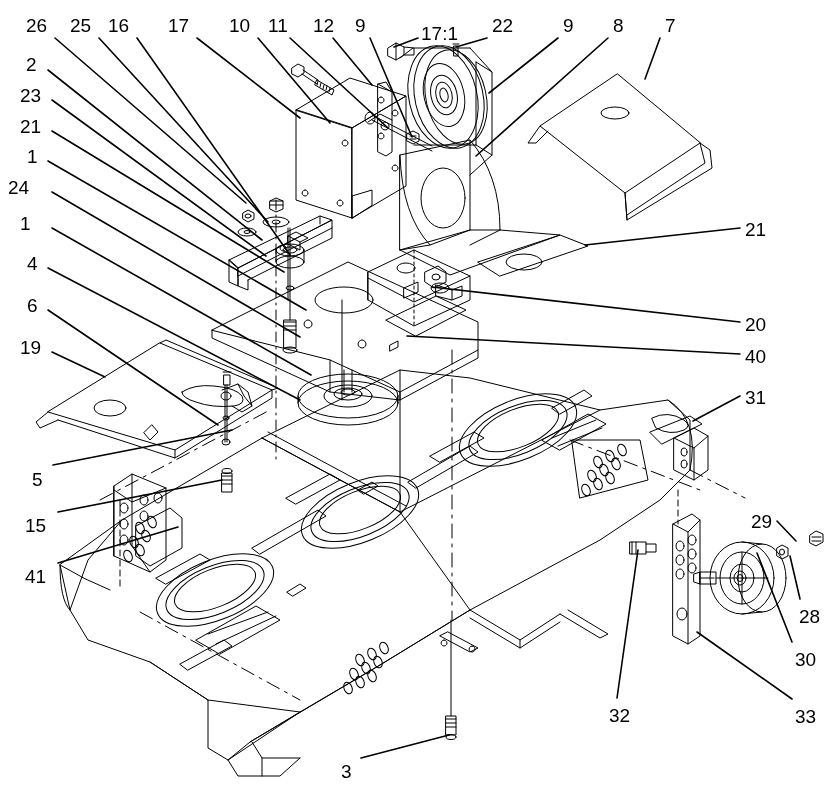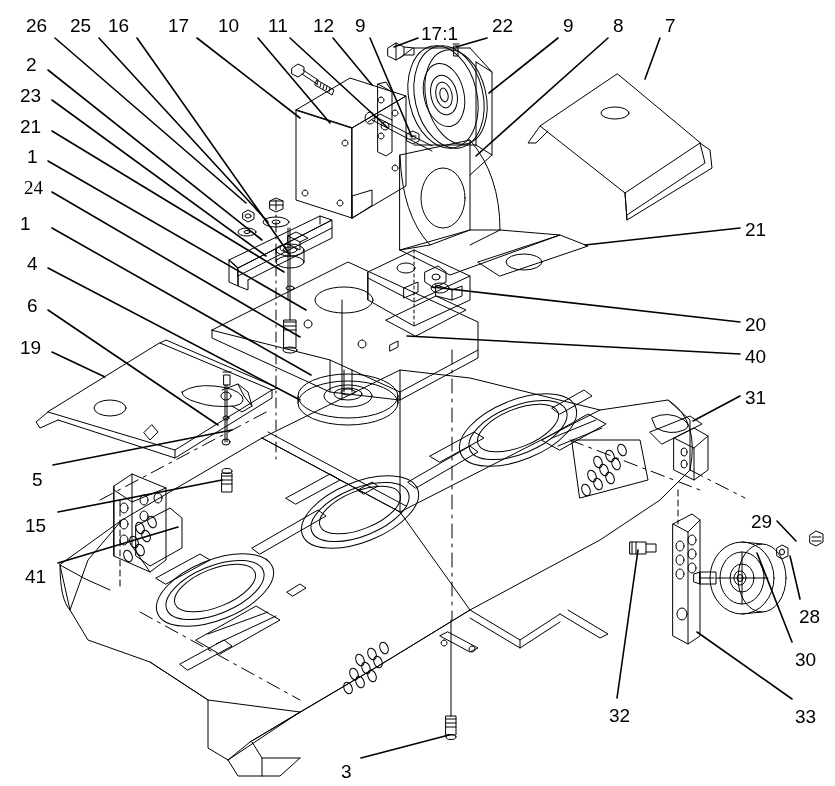--- a/index.html
+++ b/index.html
@@ -443,34 +443,34 @@
         <line x1="617" y1="698" x2="638" y2="550"></line>
         <line x1="361" y1="758" x2="449" y2="735"></line>
       </g>
 </svg>
 
 <div id="callout-layer">
       <div class="callout" style="left: 26px; top: 16px;">26</div>
       <div class="callout" style="left: 70px; top: 16px;">25</div>
       <div class="callout" style="left: 108px; top: 16px;">16</div>
       <div class="callout" style="left: 168px; top: 16px;">17</div>
-      <div class="callout" style="left: 218px; top: 16px;">10</div>
+      <div class="callout" style="left: 229px; top: 16px;">10</div>
       <div class="callout" style="left: 268px; top: 16px;">11</div>
       <div class="callout" style="left: 313px; top: 16px;">12</div>
       <div class="callout" style="left: 355px; top: 16px;">9</div>
       <div class="callout" style="left: 421px; top: 24px; text-align: center;">17:1</div>
       <div class="callout" style="left: 492px; top: 16px;">22</div>
       <div class="callout" style="left: 563px; top: 16px;">9</div>
       <div class="callout" style="left: 613px; top: 16px;">8</div>
       <div class="callout" style="left: 665px; top: 16px;">7</div>
       <div class="callout" style="left: 26px; top: 55px;">2</div>
       <div class="callout" style="left: 20px; top: 86px;">23</div>
       <div class="callout" style="left: 20px; top: 117px;">21</div>
       <div class="callout" style="left: 27px; top: 147px;">1</div>
-      <div class="callout" style="left: 24px; top: 178px; font-family: Liberation Serif, serif;">24</div>
+      <div class="callout" style="left: 8px; top: 178px;">24</div>
       <div class="callout" style="left: 20px; top: 214px;">1</div>
       <div class="callout" style="left: 27px; top: 254px;">4</div>
       <div class="callout" style="left: 27px; top: 296px;">6</div>
       <div class="callout" style="left: 20px; top: 338px;">19</div>
       <div class="callout" style="left: 32px; top: 470px;">5</div>
       <div class="callout" style="left: 25px; top: 516px;">15</div>
       <div class="callout" style="left: 25px; top: 567px;">41</div>
       <div class="callout" style="left: 745px; top: 220px;">21</div>
       <div class="callout" style="left: 745px; top: 315px;">20</div>
       <div class="callout" style="left: 745px; top: 347px;">40</div>

